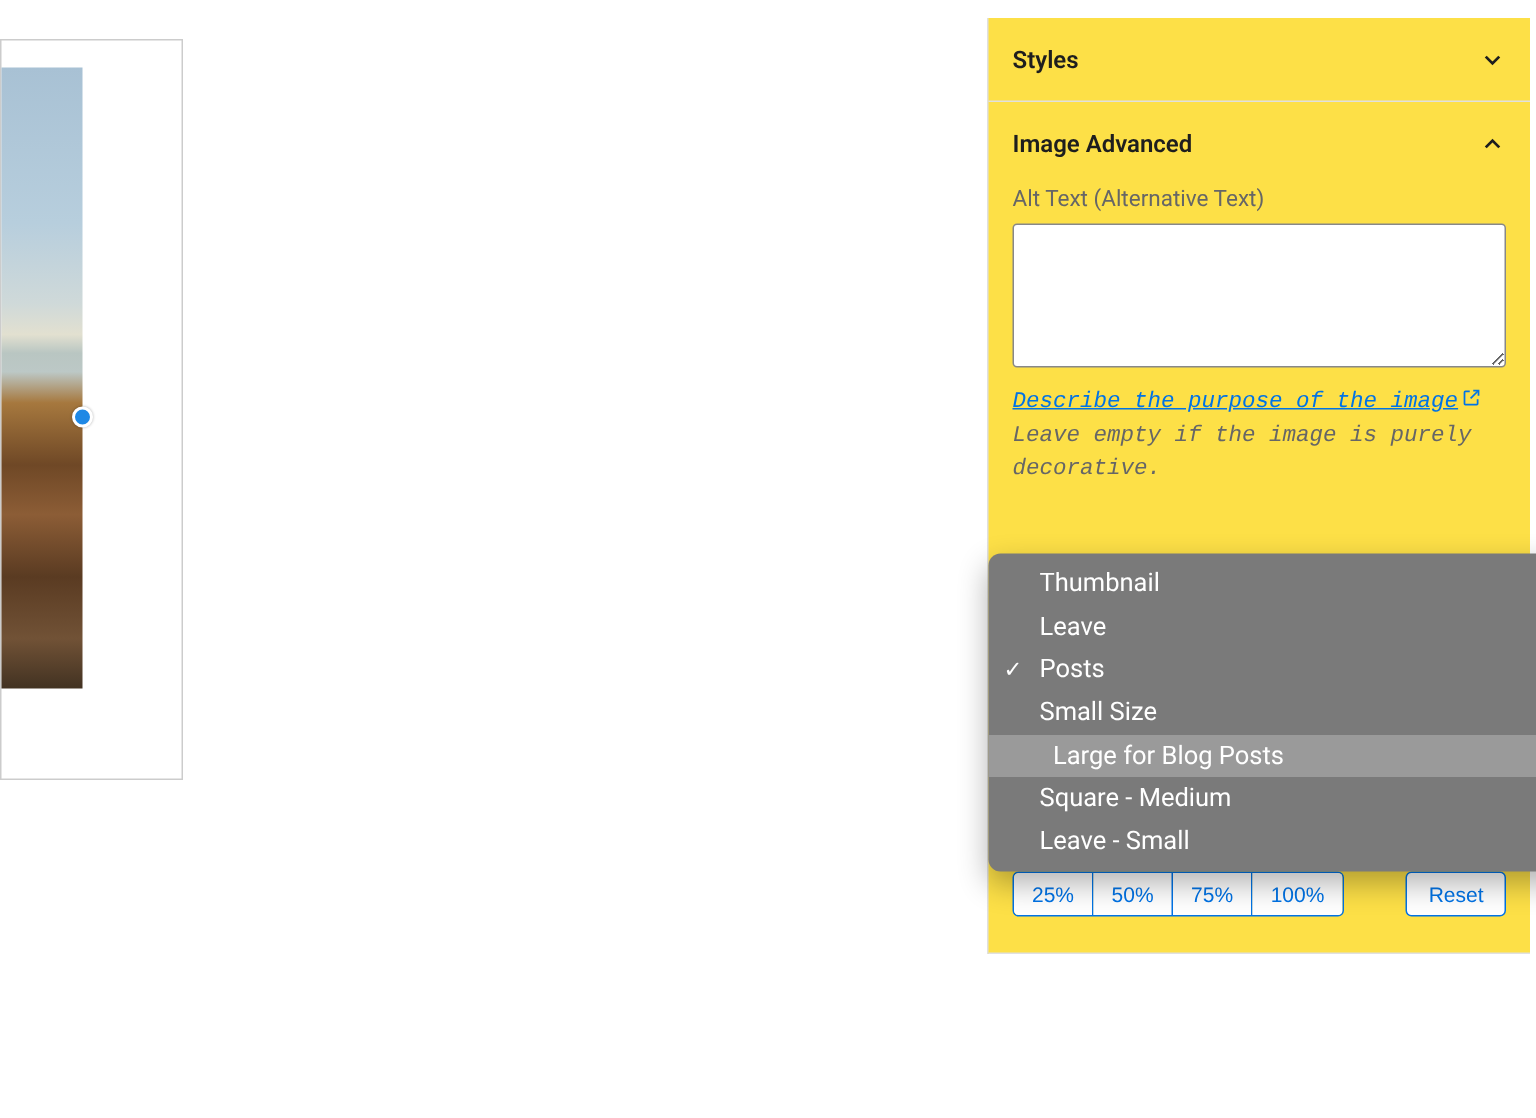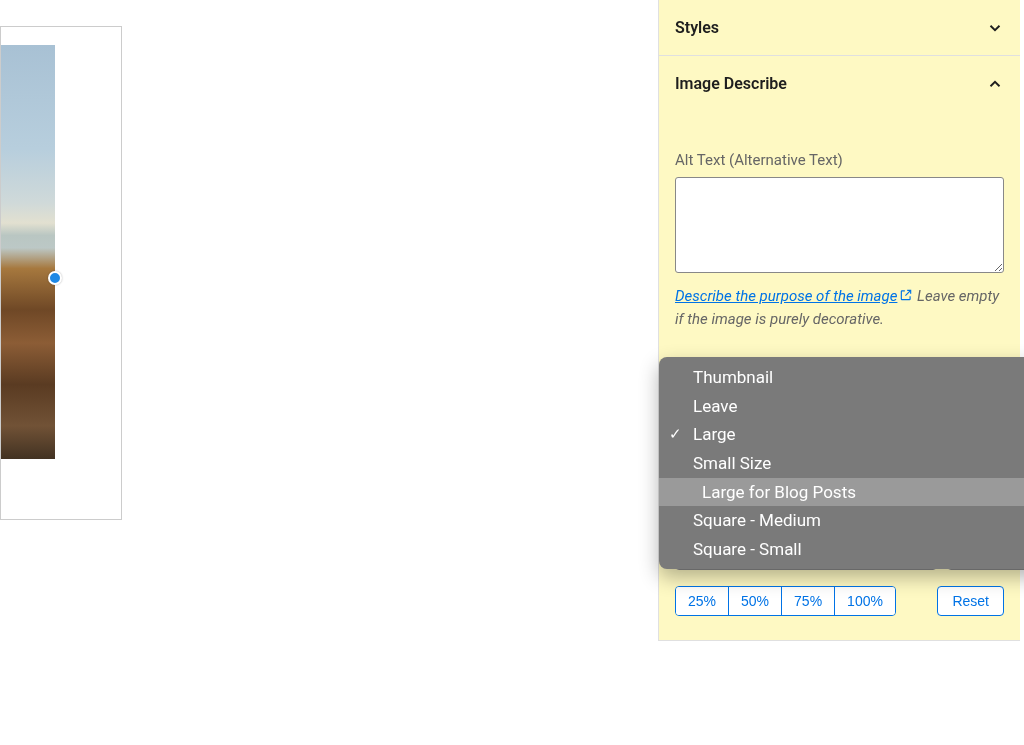--- a/index.html
+++ b/index.html
@@ -52,24 +52,24 @@
     border: 2px solid #fff;
     left: 47px;
     top: 244px;
     box-shadow: 0 0 2px rgba(0,0,0,.3);
   }
 
   
   .sidebar {
     position: absolute;
     right: 4px;
-    top: 0;
+    top: 12px;
     width: 362px;
     border-left: 1px solid #e0e0e0;
-    background: #fef9c3;
+    background: #fde047;
   }
   .panel {
     border-bottom: 1px solid #e0e0e0;
   }
   .panel-header {
     display: flex;
     align-items: center;
     justify-content: space-between;
     padding: 18px 16px;
     font-weight: 600;
@@ -84,38 +84,38 @@
     height: 18px;
     display: inline-block;
   }
   .chev svg { width: 18px; height: 18px; }
 
   .field-label {
     font-size: 15px;
     color: #666;
     margin-bottom: 8px;
     display: block;
-    margin-top: 40px;
   }
   .alt-textarea {
     width: 100%;
     height: 96px;
     border: 1px solid #888;
     border-radius: 3px;
     resize: both;
     font-family: inherit;
     font-size: 14px;
     padding: 6px;
   }
   .help-text {
     font-style: italic;
     color: #666;
     font-size: 15px;
     margin-top: 8px;
     line-height: 1.5;
+    font-family: Liberation Mono, monospace;
   }
   .help-link {
     color: #0073e6;
     text-decoration: underline;
     font-style: italic;
   }
   .ext-icon {
     display: inline-block;
     width: 14px;
     height: 14px;
@@ -228,21 +228,21 @@
       <span class="chev">
         <svg viewBox="0 0 24 24" fill="none" stroke="#1e1e1e" stroke-width="2.5">
             <polyline points="6 9 12 15 18 9"></polyline>
           </svg>
       </span>
     </div>
   </div>
 
   <div class="panel" style="position:relative;">
     <div class="panel-header">
-      <span>Image Describe</span>
+      <span>Image Advanced</span>
       <span class="chev">
         <svg viewBox="0 0 24 24" fill="none" stroke="#1e1e1e" stroke-width="2.5">
             <polyline points="6 15 12 9 18 15"></polyline>
           </svg>
       </span>
     </div>
 
     <div class="panel-body">
       <label class="field-label">Alt Text (Alternative Text)</label>
       <textarea class="alt-textarea" style=""></textarea>
@@ -260,33 +260,33 @@
       
       <div class="size-dropdown">
         <div class="dd-item">
           <span>Thumbnail</span>
         </div>
         <div class="dd-item">
           <span>Leave</span>
         </div>
         <div class="dd-item">
           <span class="dd-check">✓</span>
-          <span>Large</span>
+          <span>Posts</span>
         </div>
         <div class="dd-item">
           <span>Small Size</span>
         </div>
         <div class="dd-item hover">
           <span>Large for Blog Posts</span>
         </div>
         <div class="dd-item">
           <span>Square - Medium</span>
         </div>
         <div class="dd-item">
-          <span>Square - Small</span>
+          <span>Leave - Small</span>
         </div>
       </div>
 
       <div class="dims-row">
         <input class="dim-input" value="992" style="">
         <input class="dim-input" value="661" style="">
       </div>
 
       <div class="percent-row">
         <div class="percent-group">

